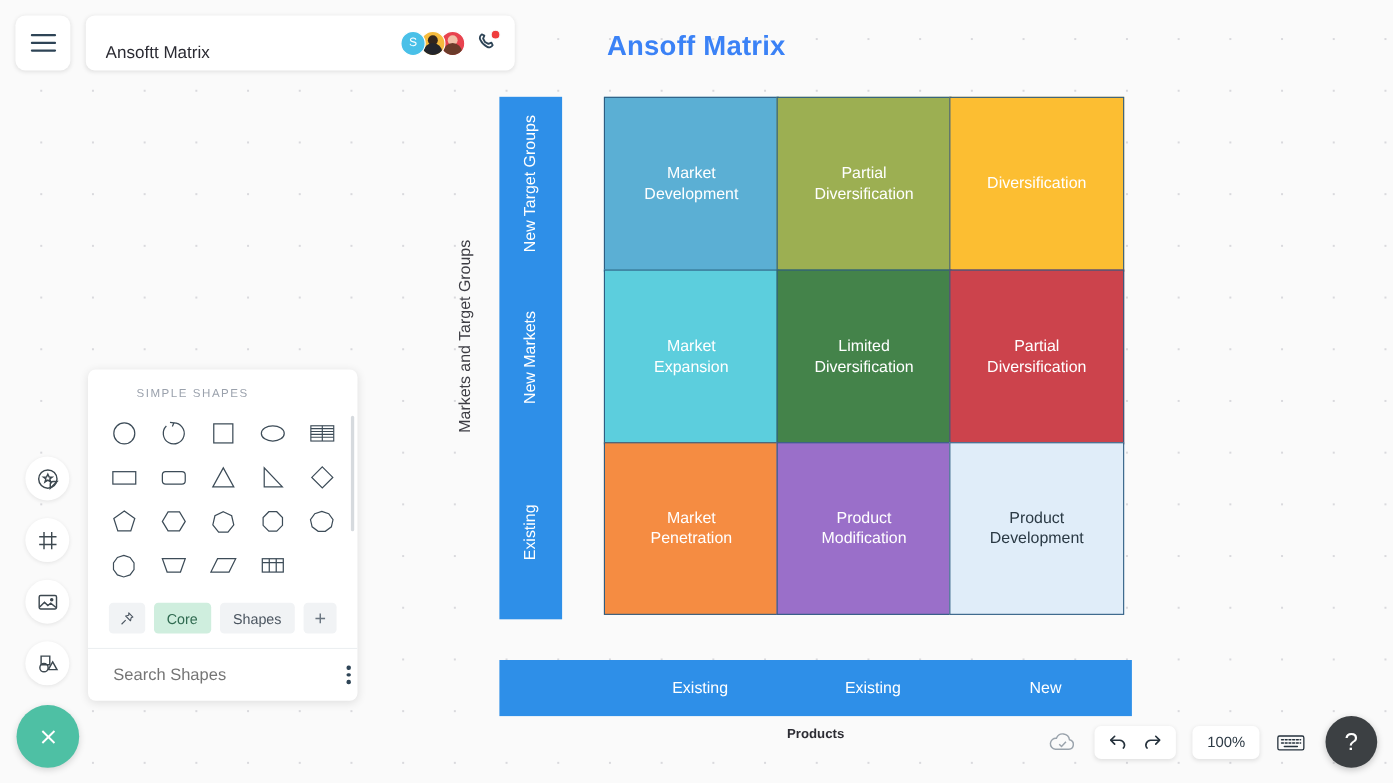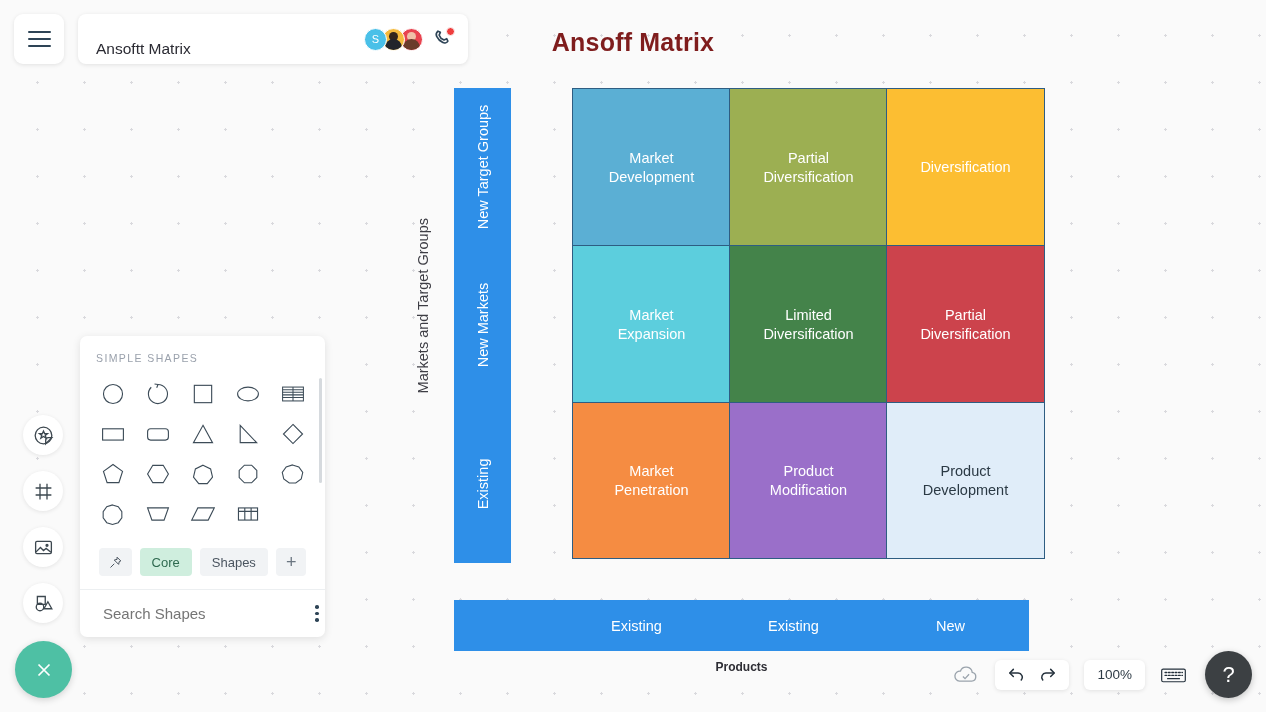--- a/index.html
+++ b/index.html
@@ -65,21 +65,21 @@
   .avatar.a3 .body { background: #6b3b2a; }
   .phone-wrap { position: relative; margin-left: 9px; width: 22px; height: 22px; }
   .phone-dot {
     position: absolute; right: -1px; top: -1px; width: 9px; height: 9px;
     background: #ef3d3d; border-radius: 50%; border: 1.5px solid #fafafa;
   }
 
   
   .canvas-title {
     position: absolute; left: 0; right: 0; top: 28px;
-    text-align: center; font-size: 25px; font-weight: bold; color: #7f1d1d;
+    text-align: center; font-size: 25px; font-weight: bold; color: #3b82f6;
     letter-spacing: .2px;
   }
 
   
   .matrix { position: absolute; left: 454px; top: 88px; }
 
   .y-axis-title {
     position: absolute; left: -39px; top: 130px;
     writing-mode: vertical-rl; transform: rotate(180deg);
     font-size: 14.5px; color: #3d3d44; white-space: nowrap;
@@ -102,21 +102,21 @@
   .x-band .seg {
     flex: 1; display: flex; align-items: center; justify-content: center;
     color: #ffffff; font-size: 14.5px;
   }
   .x-axis-title {
     position: absolute; left: 0; width: 575px; top: 572px;
     text-align: center; font-size: 12px; font-weight: bold; color: #2d2d34;
   }
 
   .grid {
-    position: absolute; left: 119px; top: 1px;
+    position: absolute; left: 96px; top: 1px;
     display: grid;
     grid-template-columns: 157px 157px 157px;
     grid-template-rows: 157px 157px 155px;
   }
   .cell {
     display: flex; align-items: center; justify-content: center;
     text-align: center; line-height: 1.3; font-size: 14.5px;
     border: 1.5px solid #2e5d82; color: #ffffff; cursor: pointer;
     margin: -0.75px;
   }
@@ -134,20 +134,21 @@
   
   .shapes-panel {
     position: absolute; left: 80px; top: 336px;
     width: 245px; background: #ffffff; border-radius: 7px;
     box-shadow: 0 2px 9px rgba(0,0,0,.11);
     overflow: hidden;
   }
   .panel-head {
     font-size: 10.5px; letter-spacing: 1.4px; color: #9aa1ac;
     padding: 16px 0 10px 16px;
+    margin-left: 28px;
   }
   .shape-grid {
     display: grid; grid-template-columns: repeat(5, 1fr);
     padding: 0 10px 4px 10px; position: relative;
   }
   .shape-cell {
     height: 40px; display: flex; align-items: center; justify-content: center;
     cursor: pointer;
   }
   .scrollbar {

